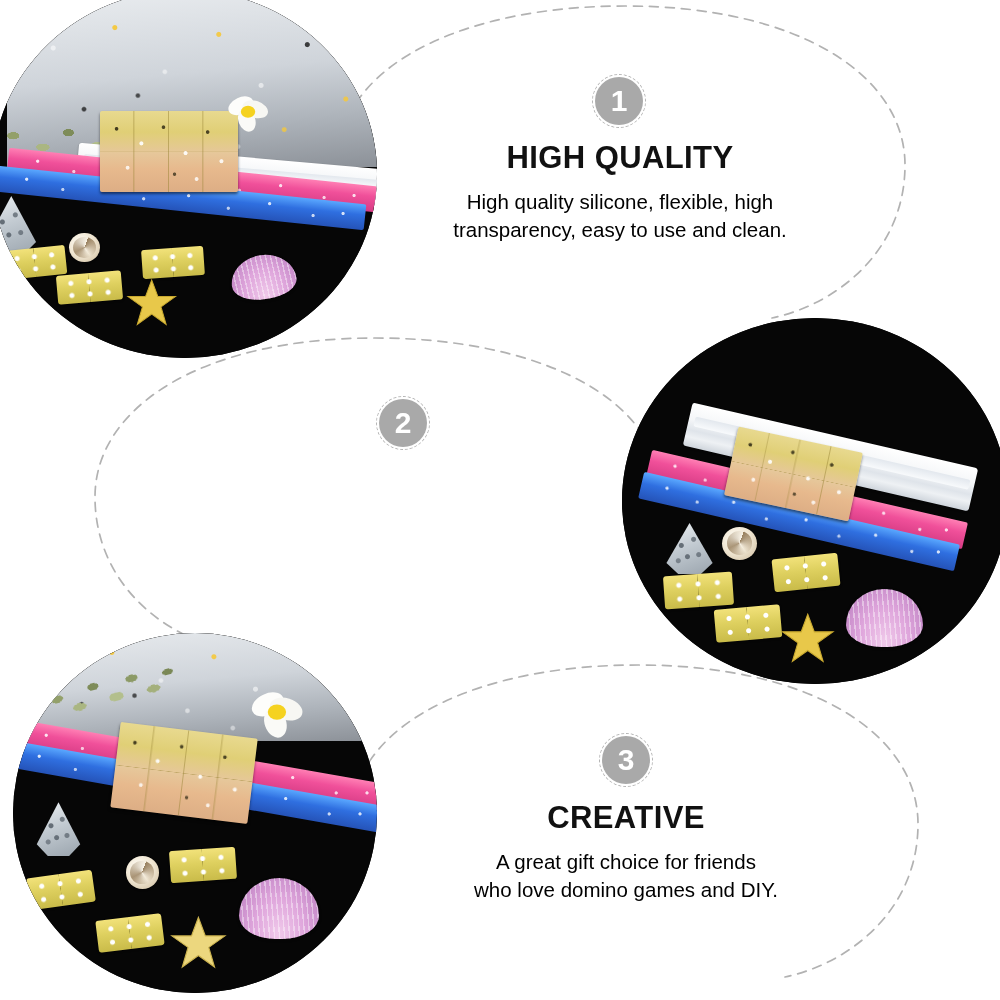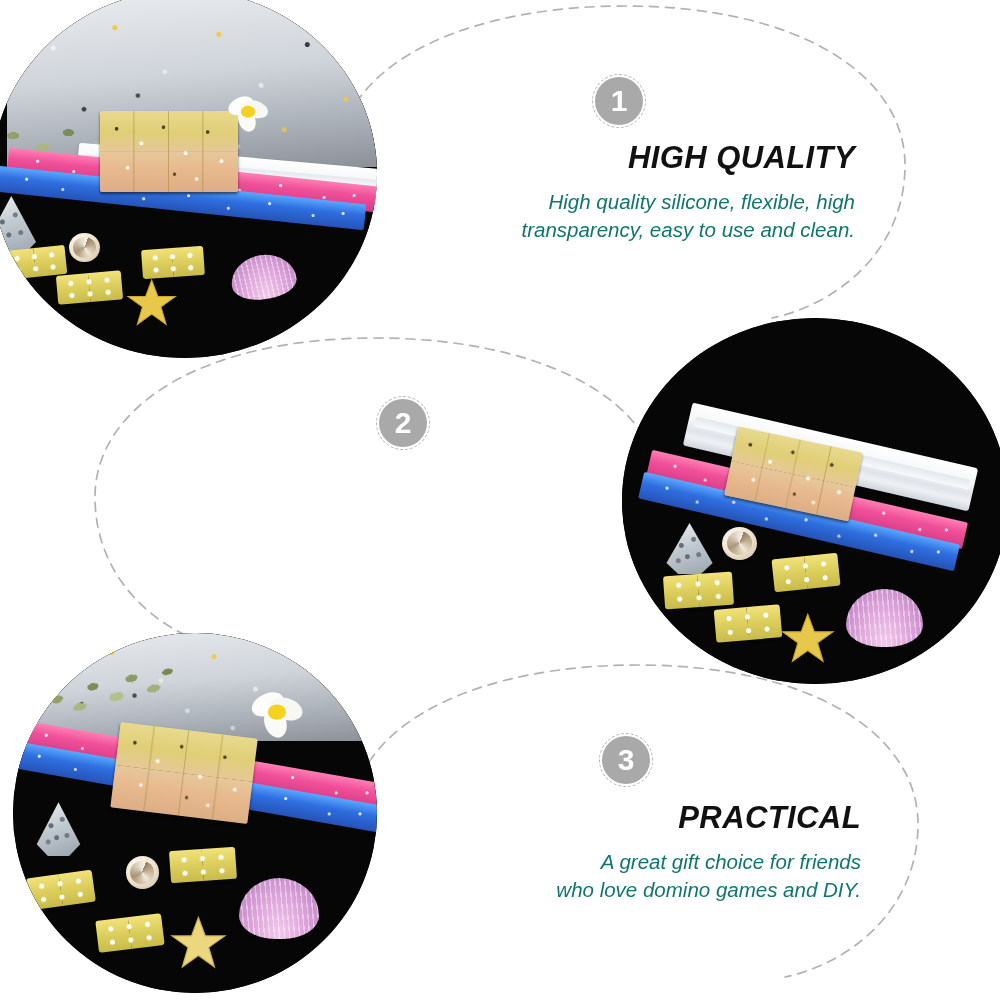--- a/index.html
+++ b/index.html
@@ -197,32 +197,32 @@
   }
   .badge-num{
     color:#ffffff;
     font-size:30px;
     font-weight:700;
     line-height:1;
     font-family:"Liberation Sans", sans-serif;
   }
 
   
-  .block{position:absolute;text-align:right;font-style:italic;}
+  .block{position:absolute;text-align:center;}
   .block-title{
     font-size:31px;
     font-weight:700;
     color:#111111;
     letter-spacing:.4px;
     margin:0 0 12px 0;
     font-family:"Liberation Sans", sans-serif;
   }
   .block-body{
     font-size:20.5px;
-    color:#0f766e;
+    color:#000000;
     line-height:1.36;
     margin:0;
     font-family:"Liberation Sans", sans-serif;
     white-space:pre-line;
   }
 </style>
 </head>
 <body>
 
 <div class="stage">
@@ -371,18 +371,18 @@
     </div>
   </div>
 
   <div class="badge" style="left:599px;top:733px;">
     <div class="badge-ring"></div>
     <div class="badge-disc">
       <span class="badge-num">3</span>
     </div>
   </div>
   <div class="block" style="left:391px;top:800px;width:470px;">
-    <p class="block-title">PRACTICAL</p>
+    <p class="block-title">CREATIVE</p>
     <p class="block-body">A great gift choice for friends
 who love domino games and DIY.</p>
   </div>
 
 </div>
 
 </body></html>

